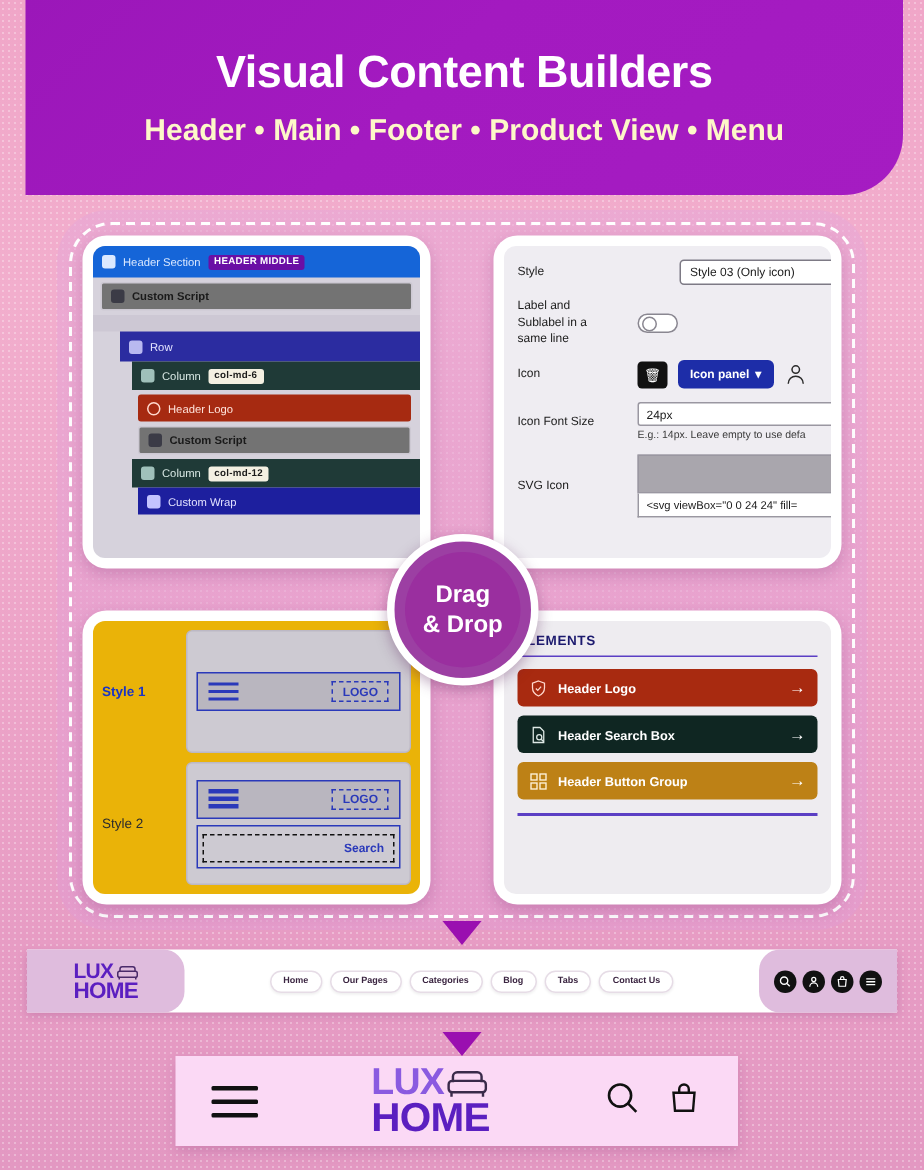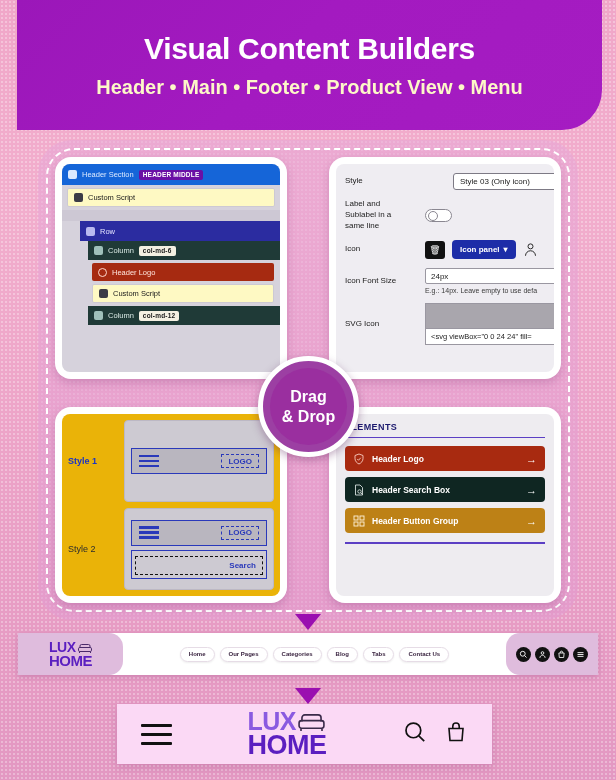--- a/index.html
+++ b/index.html
@@ -60,21 +60,21 @@
   .panel-inner { width:100%; height:100%; overflow:hidden; border-radius:8px; position:relative; }
 
   
   .tree { background:#d6d2dc; width:100%; height:100%; padding:0; font-size:7.5px; overflow:hidden;}
   .t-row { display:flex; align-items:center; gap:5px; padding:0 6px; height:19px; white-space:nowrap; }
   .t-ico { width:9px; height:9px; border-radius:2px; flex:none; display:inline-block; }
   .t-badge { font-size:6.5px; font-weight:bold; padding:1.5px 4px; border-radius:2px; letter-spacing:.2px;}
   .hdr-sec { background:#1565d8; color:#dbe9ff; height:21px; }
   .hdr-sec .t-ico { background:#dbe9ff; }
   .b-hm { background:#6a0fa5; color:#ffffff; }
-  .cscript { background:#fef9c3; color:#1a1a1a; margin:3px 5px; border-radius:2px; border:1px solid #cdc9d3; font-weight:normal; width:calc(100% - 10px);}
+  .cscript { background:#737373; color:#1a1a1a; margin:3px 5px; border-radius:2px; border:1px solid #cdc9d3; font-weight:bold; width:calc(100% - 10px);}
   .cscript .t-ico { background:#3b3b46; }
   .gapline { height:11px; background:#cdc8d4; }
   .container-row { background:#221f6e; color:#e6e4f5; margin-left:7px; width:calc(100% - 7px); height:20px;}
   .container-row .t-ico { background:#9b98d8; }
   .container-row .t-badge { background:#f4f0e2; color:#1a1a1a; }
   .row-row { background:#2b2ca0; color:#e4e4ff; margin-left:18px; width:calc(100% - 18px); height:20px;}
   .row-row .t-ico { background:#b9b9f0; }
   .col-row { background:#1f3a37; color:#d8e8e4; margin-left:26px; width:calc(100% - 26px); height:19px;}
   .col-row .t-ico { background:#9fc0ba; }
   .col-row .t-badge { background:#f4f0e2; color:#1a1a1a; }
@@ -233,20 +233,24 @@
             <span class="t-ico"></span>
             <span>Custom Script</span>
           </div>
 
           <div class="t-row col-row">
             <span class="t-ico"></span>
             <span>Column</span>
             <span class="t-badge">col-md-12</span>
           </div>
 
+          <div class="t-row wrap-row">
+            <span class="t-ico"></span>
+            <span>Custom Wrap</span>
+          </div>
 
         </div>
       </div>
     </div>
 
     <div class="panel">
       <div class="panel-inner">
         <div class="form">
 
           <div class="f-row">

